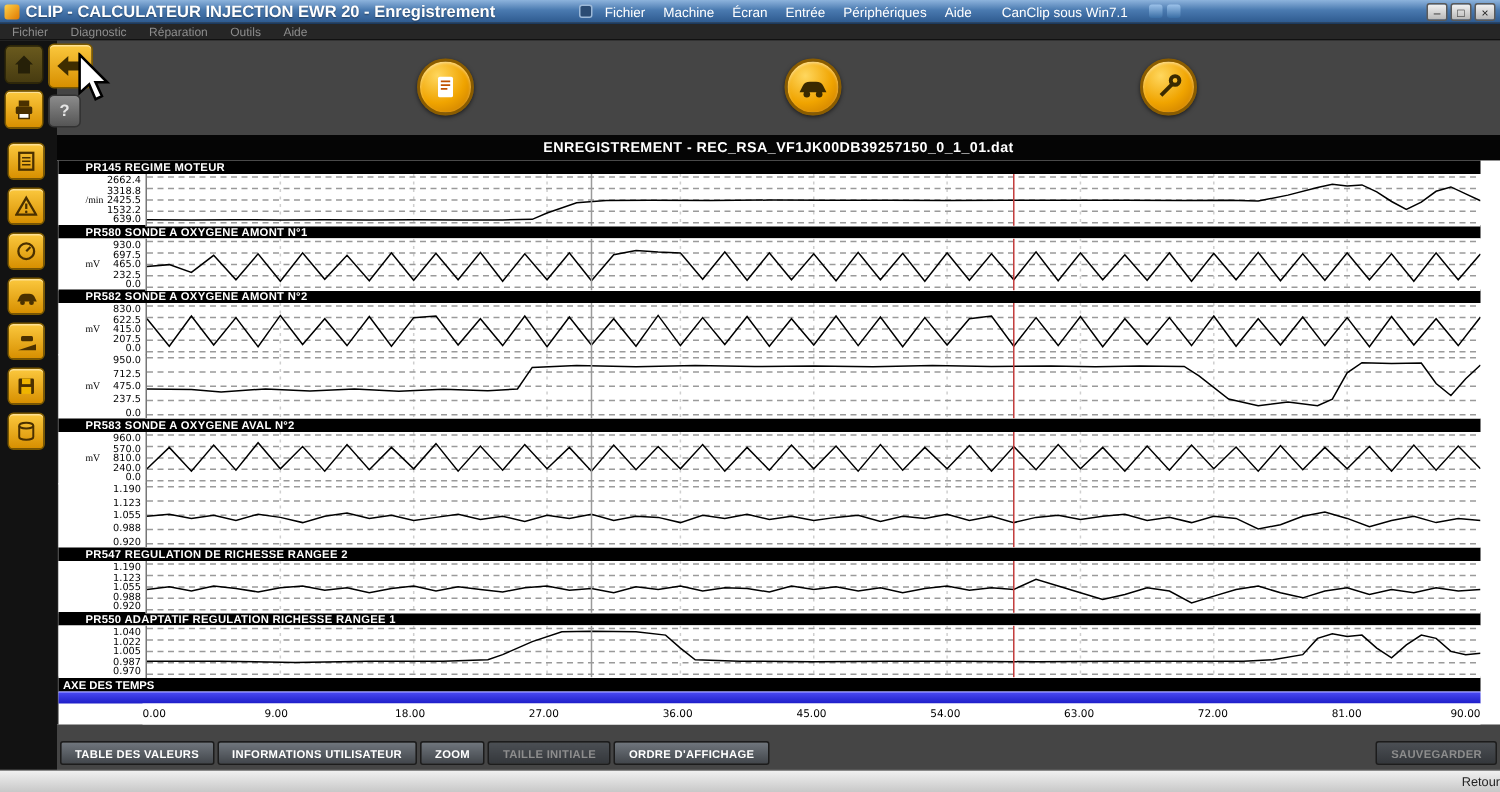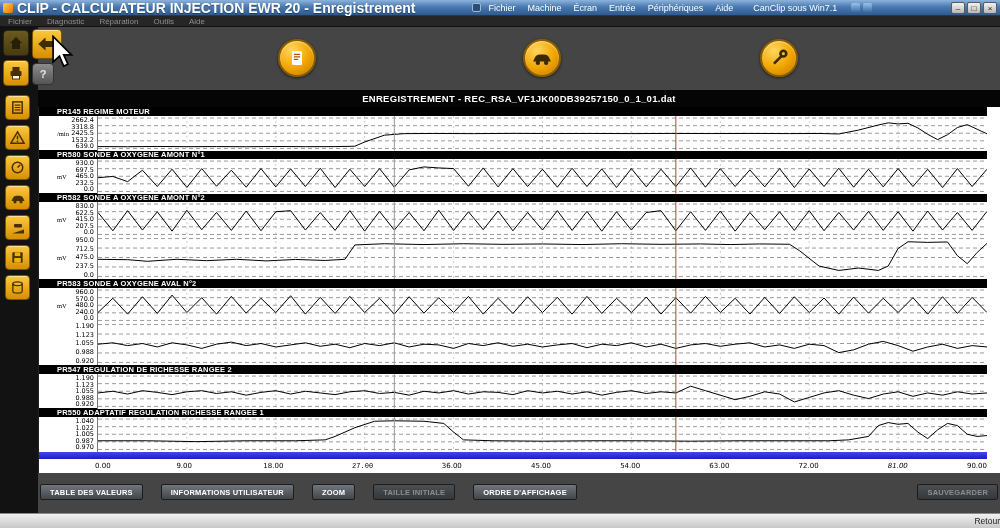--- a/index.html
+++ b/index.html
@@ -4,21 +4,21 @@
 <style>
   *{box-sizing:border-box;margin:0;padding:0}
   html,body{background:#222}
   .screen{width:1000px;height:528px;position:relative;background:#454545;
     font-family:"Liberation Sans",sans-serif;overflow:hidden;margin:0 auto}
 
   
   .titlebar{height:16px;background:linear-gradient(180deg,#8db3dc 0%,#4a7ab0 45%,#2e5a8f 100%);
     display:flex;align-items:center;gap:4px;padding:0 3px;color:#fff;border-bottom:1px solid #1c3a5e}
   .app-icon{width:10px;height:10px;border-radius:2px;background:linear-gradient(135deg,#ffd24a,#e07800);flex:0 0 auto}
-  .title-text{font-size:14px;font-weight:bold;white-space:nowrap;text-shadow:0 1px 1px rgba(0,0,0,.4)}
+  .title-text{font-size:11px;font-weight:bold;white-space:nowrap;text-shadow:0 1px 1px rgba(0,0,0,.4)}
   .tools-mini{width:9px;height:9px;border-radius:2px;background:#2b4c74;border:1px solid #9db9d8;margin-left:52px;flex:0 0 auto}
   .vm-menu{display:flex;gap:12px;font-size:9px;margin-left:4px}
   .vm-menu span{cursor:default}
   .vm-label{font-size:9px;margin-left:16px;white-space:nowrap}
   .vm-icons{display:flex;gap:3px;margin-left:10px}
   .vm-icons i{width:9px;height:9px;border-radius:2px;background:linear-gradient(180deg,#9cc2ea,#3a6ea5);display:block}
   .win-controls{margin-left:auto;display:flex;gap:2px}
   .win-btn{width:14px;height:12px;font-size:8px;line-height:11px;text-align:center;color:#222;
     background:linear-gradient(180deg,#f2f2f2,#b8b8b8);border:1px solid #5a5a5a;border-radius:2px}
 
@@ -66,21 +66,21 @@
 
   
   .time-header{height:10px;background:#000;color:#fff;font-size:7.5px;font-weight:bold;display:flex;align-items:center;padding-left:3px}
   .time-bar{height:8px;background:linear-gradient(180deg,#4646f0,#1d1dc8);border-top:1px solid #7a7aff}
   .time-labels{height:14px;position:relative;margin-left:56px;background:#fff;font-size:7px;color:#000;font-family:"DejaVu Sans",sans-serif}
   .time-labels span{position:absolute;top:3px;transform:translateX(-50%);white-space:nowrap}
   .time-labels span.first{transform:none}
   .time-labels span.last{transform:translateX(-100%)}
 
   
-  .bottom-bar{margin-top:8px;height:22px;display:flex;align-items:center;gap:18px;padding:0 2px}
+  .bottom-bar{margin-top:8px;height:22px;display:flex;align-items:center;gap:2px;padding:0 2px}
   .bbtn{height:16px;background:linear-gradient(180deg,#70767d,#42464b);border:1px solid #1c1c1c;border-radius:2px;
     color:#fff;font-size:7.5px;font-weight:bold;display:flex;align-items:center;padding:0 9px;letter-spacing:.2px;white-space:nowrap}
   .bbtn.disabled{background:linear-gradient(180deg,#4b4f54,#34373b);color:#8d8d8d}
   .bbtn.save{margin-left:auto}
 
   
   .statusbar{height:15px;background:linear-gradient(180deg,#f0f0f0,#c8c8c8);border-top:1px solid #8a8a8a;
     display:flex;align-items:center;justify-content:flex-end;font-size:8.5px;color:#222}
 </style>
 </head>
@@ -372,21 +372,21 @@
 
   <div class="strip">
     <div class="strip-header">
       <span>PR583  SONDE A OXYGENE AVAL N°2</span>
     </div>
     <div class="strip-body">
       <div class="unit">mV</div>
       <div class="ticks">
                 <div>960.0</div>
                 <div>570.0</div>
-                <div>480.0</div>
+                <div>810.0</div>
                 <div>240.0</div>
                 <div>0.0</div>
               </div>
       <div class="plot">
         <svg preserveAspectRatio="none" viewBox="0 0 1000 100">
                   <line x1="100" y1="0" x2="100" y2="100" stroke="#cfcfcf" stroke-width="1" vector-effect="non-scaling-stroke" stroke-dasharray="2 3"></line>
                   <line x1="200" y1="0" x2="200" y2="100" stroke="#cfcfcf" stroke-width="1" vector-effect="non-scaling-stroke" stroke-dasharray="2 3"></line>
                   <line x1="300" y1="0" x2="300" y2="100" stroke="#cfcfcf" stroke-width="1" vector-effect="non-scaling-stroke" stroke-dasharray="2 3"></line>
                   <line x1="400" y1="0" x2="400" y2="100" stroke="#cfcfcf" stroke-width="1" vector-effect="non-scaling-stroke" stroke-dasharray="2 3"></line>
                   <line x1="500" y1="0" x2="500" y2="100" stroke="#cfcfcf" stroke-width="1" vector-effect="non-scaling-stroke" stroke-dasharray="2 3"></line>
@@ -507,32 +507,35 @@
                   <line x1="0" y1="50" x2="1000" y2="50" stroke="#9a9a9a" stroke-width="1" vector-effect="non-scaling-stroke" stroke-dasharray="4 3"></line>
                   <line x1="0" y1="72" x2="1000" y2="72" stroke="#9a9a9a" stroke-width="1" vector-effect="non-scaling-stroke" stroke-dasharray="4 3"></line>
                   <line x1="0" y1="94" x2="1000" y2="94" stroke="#9a9a9a" stroke-width="1" vector-effect="non-scaling-stroke" stroke-dasharray="4 3"></line>
                   <polyline points="0.0,68.9 55.6,68.9 111.1,71.4 166.7,68.9 222.2,68.9 255.6,66.3 266.7,56.3 288.9,31.1 311.1,12.3 333.3,11.0 366.7,12.3 388.9,18.6 400.0,43.7 411.1,66.3 444.4,68.9 500.0,70.1 555.6,68.9 611.1,68.9 666.7,70.1 722.2,68.9 777.8,68.9 822.2,68.9 844.4,66.3 866.7,56.3 877.8,24.9 888.9,16.1 900.0,21.1 911.1,18.6 922.2,43.7 933.3,62.6 944.4,37.4 955.6,18.6 966.7,24.9 977.8,50.0 988.9,56.3 1000.0,53.8" fill="none" stroke="#000000" stroke-width="1" vector-effect="non-scaling-stroke"></polyline>
                   <line x1="333.3333333333333" y1="0" x2="333.3333333333333" y2="100" stroke="#9a9a9a" stroke-width="1" vector-effect="non-scaling-stroke"></line>
                   <line x1="650" y1="0" x2="650" y2="100" stroke="#c23b3b" stroke-width="1" vector-effect="non-scaling-stroke"></line>
                 </svg>
       </div>
     </div>
   </div>
+<div class="time-header">
+          <span>AXE DES TEMPS</span>
+        </div>
         <div class="time-bar"></div>
         <div class="time-labels">
             <span class="first" style="left: 0%;">0.00</span>
             <span style="left: 10%;">9.00</span>
             <span style="left: 20%;">18.00</span>
-            <span style="left: 30%; font-family: Liberation Mono, monospace;">27.00</span>
+            <span style="left: 30%;">27.00</span>
             <span style="left: 40%;">36.00</span>
             <span style="left: 50%;">45.00</span>
             <span style="left: 60%;">54.00</span>
             <span style="left: 70%;">63.00</span>
             <span style="left: 80%;">72.00</span>
-            <span style="left: 90%; font-style: italic;">81.00</span>
+            <span style="left: 90%;">81.00</span>
             <span class="last" style="left: 100%;">90.00</span>
           </div>
       </div>
 
       <div class="bottom-bar">
         <div class="bbtn">TABLE DES VALEURS</div>
         <div class="bbtn">INFORMATIONS UTILISATEUR</div>
         <div class="bbtn">ZOOM</div>
         <div class="bbtn disabled">TAILLE INITIALE</div>
         <div class="bbtn">ORDRE D'AFFICHAGE</div>

